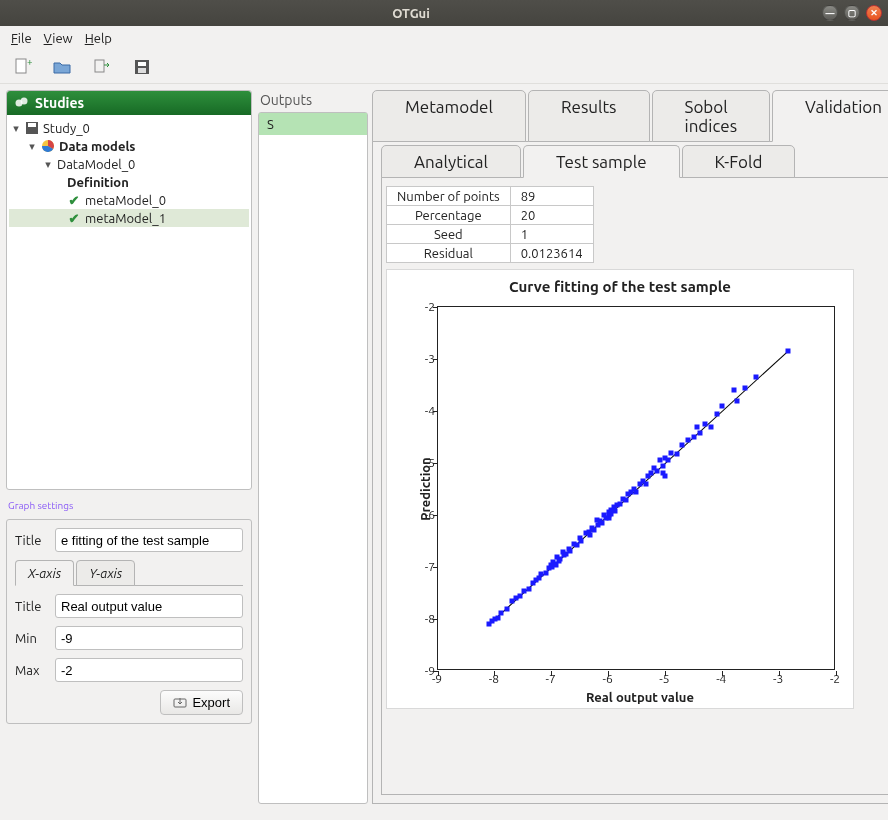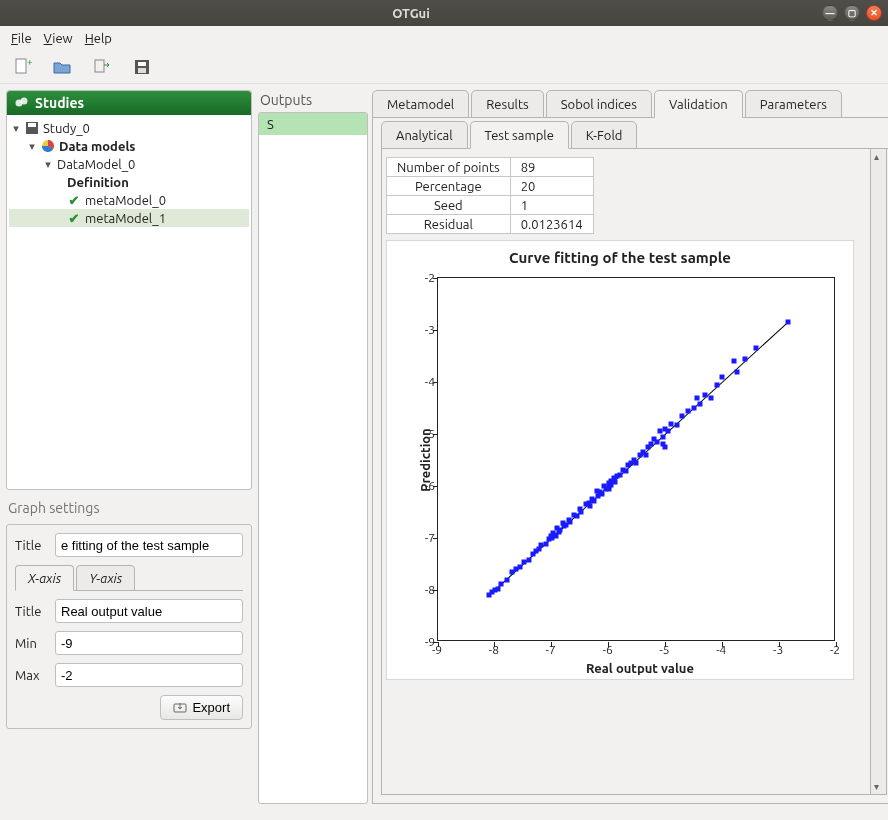--- a/index.html
+++ b/index.html
@@ -101,21 +101,21 @@
   .tree-indent1{padding-left:18px;}
   .tree-indent2{padding-left:34px;}
   .tree-indent3{padding-left:58px;}
   .caret {width:10px;display:inline-flex;justify-content:center;font-size:11px;color:#555;}
   .tree .bold{font-weight:bold;}
   .tree .under{}
   .ico{width:14px;height:14px;display:inline-flex;align-items:center;justify-content:center;}
   .check{color:#2e8f3c;font-weight:bold;}
 
   
-  .graph-settings-label { font-size:14px; color:#737373; padding:2px 2px 0 2px; }
+  .graph-settings-label { font-size:10px; color:#8b5cf6; padding:2px 2px 0 2px; }
   .graph-settings {
     border:1px solid var(--border);
     border-radius:3px;
     padding:8px;
     background:var(--bg-window);
   }
   .gs-row { display:flex; align-items:center; gap:6px; margin-bottom:8px; }
   .gs-row label{ width:34px; }
   .gs-row input{
     flex:1; height:24px; border:1px solid var(--border);
@@ -153,24 +153,24 @@
     flex:1; background:#fff; border:1px solid var(--border);
     border-radius:3px;
   }
   .outputs-list .out-item{
     padding:4px 8px; background:var(--accent-green);
   }
 
   .tabs-block{ flex:1; display:flex; flex-direction:column; }
   .tabs{ display:flex; border-bottom:1px solid var(--tab-border); }
   .tab{
-    padding:6px 14px; border:1px solid var(--tab-border);
+    padding:6px 32px; border:1px solid var(--tab-border);
     margin-right:2px; margin-bottom:-1px;
     background:#ecebe9; border-radius:5px 5px 0 0;
-    font-size:13px;
+    font-size:17px;
   }
   .tab.active{ background:var(--bg-window); border-bottom:1px solid var(--bg-window); }
   .tabs2{ display:flex; border-bottom:1px solid var(--tab-border); margin:3px 0 0 8px;}
   .tab-body{
     flex:1; border:1px solid var(--tab-border); border-top:none;
     background:var(--bg-window);
     display:flex; flex-direction:column;
     padding:0; position:relative;
   }
   .tab-body-inner{ flex:1; border:1px solid var(--tab-border); margin:8px; margin-top:0; border-top:none; display:flex;gap:12px;}

